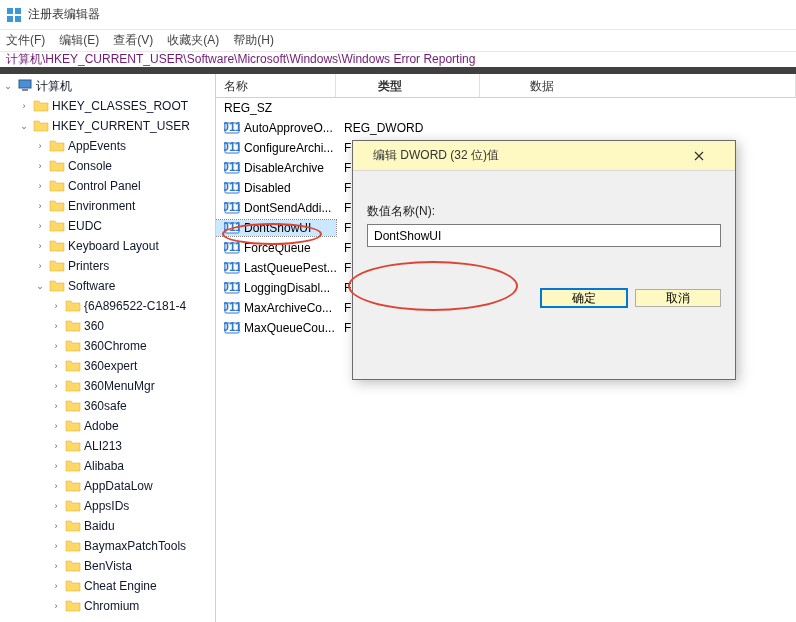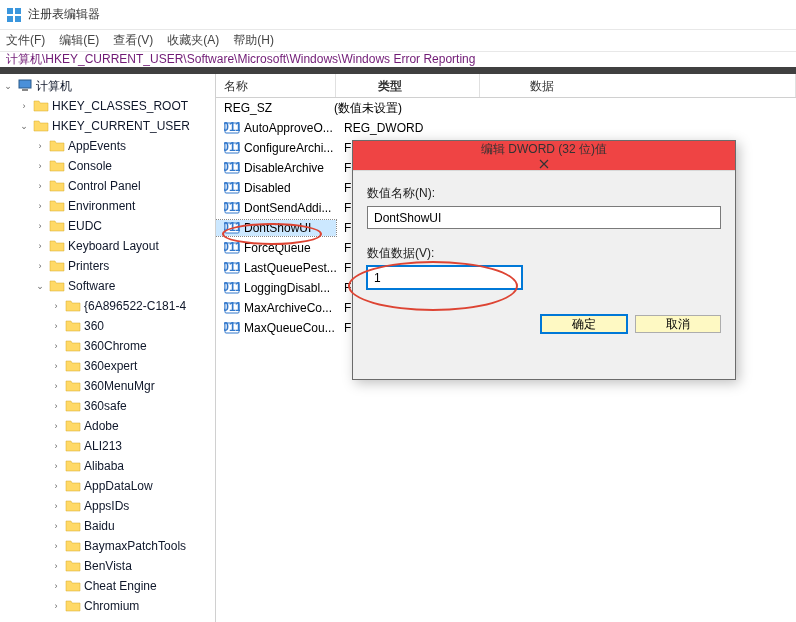--- a/index.html
+++ b/index.html
@@ -30,25 +30,25 @@
     .col-data { flex: 1; margin-left: 8px; }
     .list-row { display: flex; height: 20px; align-items: center; cursor: default; }
     .list-row.selected .cell-name { outline: 1px dotted #888; background: #cce8ff; }
     .list-row > div { padding: 0 8px; overflow: hidden; text-overflow: ellipsis; white-space: nowrap; }
     .cell-name { width: 120px; display: flex; align-items: center; gap: 4px; }
     .cell-type { width: 110px; }
     .cell-data { flex: 1; }
     .vicon { width: 16px; height: 16px; display: inline-flex; flex-shrink: 0; }
     
     .dialog { position: absolute; left: 352px; top: 140px; width: 384px; height: 240px; background: #f0f0f0; border: 1px solid #6b6b6b; box-shadow: 3px 3px 12px rgba(0,0,0,0.25); }
-    .dlg-title { height: 30px; background: #ef4444; display: flex; align-items: center; justify-content: space-between; padding: 0 20px; border-bottom: 1px solid #d8d8d8; flex-direction: column; }
+    .dlg-title { height: 30px; background: #fef9c3; display: flex; align-items: center; justify-content: space-between; padding: 0 20px; border-bottom: 1px solid #d8d8d8; }
     .dlg-title-text { color: #333; font-size: 12px; }
     .dlg-close { width: 32px; height: 20px; display: flex; align-items: center; justify-content: center; cursor: pointer; }
     .dlg-body { padding: 14px 14px 10px; }
-    .dlg-label { display: block; margin-bottom: 4px; color: #222; }
+    .dlg-label { display: block; margin-bottom: 4px; color: #222; margin-top: 18px; }
     .dlg-input { width: 100%; height: 23px; border: 1px solid #7a7a7a; padding: 2px 6px; background: #fff; font-size: 12px; }
     .dlg-row2 { display: flex; gap: 30px; margin-top: 16px; }
     .dlg-left { flex: 1; }
     .dlg-left .dlg-input { width: 155px; border: 1px solid #0078d7; outline: 1px solid #0078d7; }
     .dlg-right { width: 130px; }
     .radio-row { display: flex; align-items: center; height: 22px; gap: 4px; }
     .radio-row input { margin: 0; }
     .dlg-buttons { display: flex; gap: 8px; justify-content: flex-end; margin-top: 26px; }
     .dlg-btn { width: 86px; height: 18px; border: 1px solid #adadad; background: #fef9c3; cursor: pointer; font-size: 12px; }
     .dlg-btn.primary { border: 1px solid #0078d7; outline: 1px solid #0078d7; }
@@ -332,21 +332,20 @@
     </div>
   <div class="listpane">
     <div class="list-header">
       <div class="col-name">名称</div>
       <div class="col-type">类型</div>
       <div class="col-data">数据</div>
     </div>
     <div id="listbody">
         <div class="list-row">
           <div class="cell-type">REG_SZ</div>
-          <div class="cell-data">(数值未设置)</div>
         </div>
         <div class="list-row">
           <div class="cell-name">
             <span class="vicon">
               <svg viewBox="0 0 16 16">
                 <rect x="1" y="3" width="14" height="10" rx="1" fill="#fff" stroke="#3278cc"></rect>
                 <text x="8" y="11" text-anchor="middle" font-size="6" fill="#3278cc" font-weight="bold">011</text>
               </svg>
             </span>
             <span>AutoApproveO...</span>
@@ -495,24 +494,20 @@
     <span class="dlg-close">
       <svg width="10" height="10" viewBox="0 0 10 10">
           <path d="M1 1 L9 9 M9 1 L1 9" stroke="#333" stroke-width="1.2"></path>
         </svg>
     </span>
   </div>
   <div class="dlg-body">
     <label class="dlg-label">数值名称(N):</label>
     <input class="dlg-input" readonly="" value="DontShowUI" style="">
     <div class="dlg-row2">
-      <div class="dlg-left">
-        <label class="dlg-label">数值数据(V):</label>
-        <input class="dlg-input" value="1" style="">
-      </div>
     </div>
     <div class="dlg-buttons">
       <button class="dlg-btn primary">确定</button>
       <button class="dlg-btn">取消</button>
     </div>
   </div>
   <div class="red-oval2" style="left:-5px; top:120px;"></div>
 </div>
 
 </body></html>

